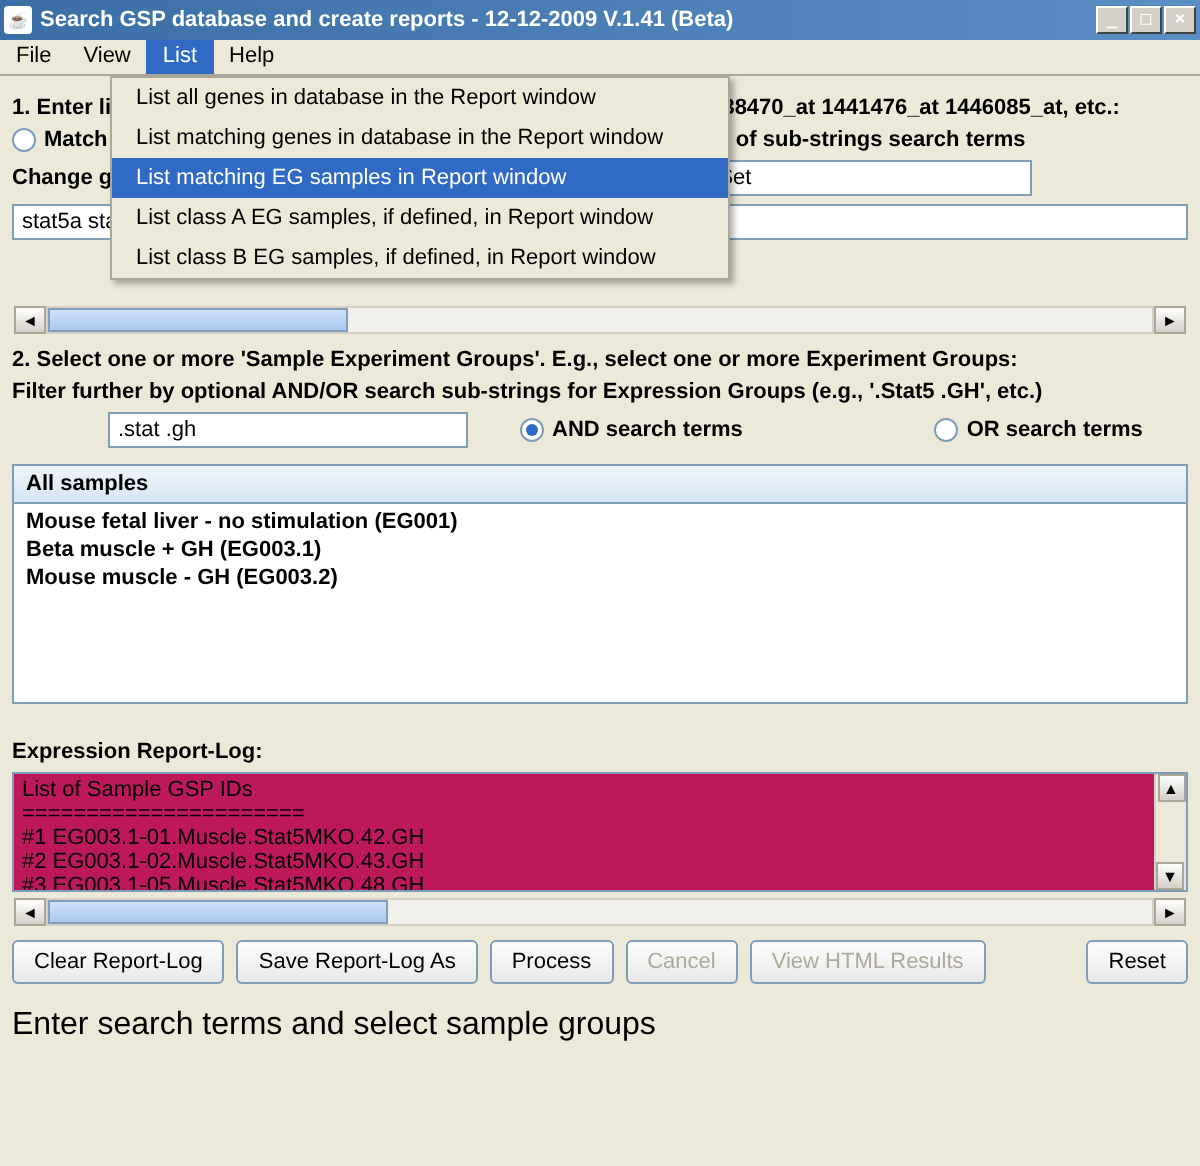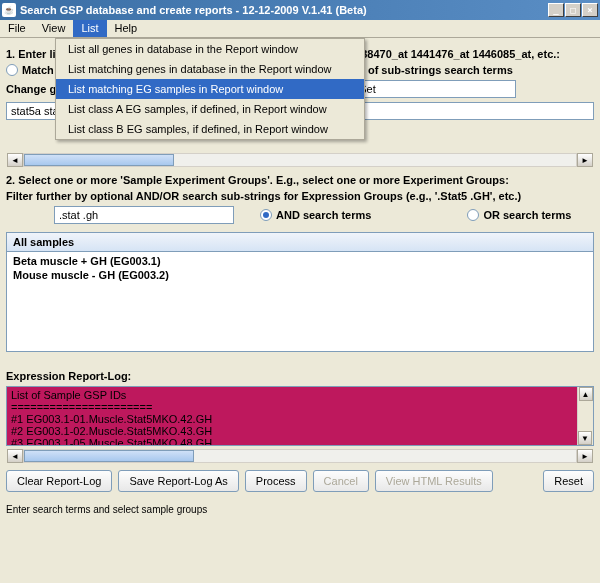--- a/index.html
+++ b/index.html
@@ -29,21 +29,21 @@
 .scroll-thumb { background: linear-gradient(#cfe0f7, #a8c8ee); border: 1px solid #7f9db9; height: 12px; width: 150px; }
 .samples-header { background: linear-gradient(#f0f4fa, #d6e4f5); border: 1px solid #7f9db9; padding: 3px 6px; font-weight: bold; }
 .samples-list { background: #fff; border: 1px solid #7f9db9; border-top: none; padding: 2px 6px; height: 100px; }
 .samples-list div { font-weight: bold; padding: 1px 0; }
 .log-box { background: #be185d; border: 1px solid #7f9db9; height: 60px; font-family: monospace; font-size: 10px; padding: 2px 4px; overflow: hidden; position: relative; }
 .log-box .vscroll { position: absolute; right: 0; top: 0; bottom: 0; width: 16px; background: #ece9d8; border-left: 1px solid #d4d0c8; }
 .vscroll-btn { width: 14px; height: 14px; background: linear-gradient(#fff,#d4d0c8); border: 1px solid #aca899; margin: 0 auto; display: flex; align-items: center; justify-content: center; font-size: 8px; }
 .btn-row { display: flex; gap: 6px; margin: 6px 0; }
 .btn { background: linear-gradient(#fdfdfd, #e8e8e8); border: 1px solid #7f9db9; border-radius: 3px; padding: 4px 10px; cursor: default; }
 .btn.disabled { color: #aca899; }
-.status { font-size: 10px; padding: 2px 6px; }
+.status { font-size: 16px; padding: 2px 6px; }
 </style>
 </head>
 <body>
 
 <div class="titlebar">
   <span class="java-icon">☕</span>
   <span class="titlebar-text">Search GSP database and create reports - 12-12-2009 V.1.41 (Beta)</span>
   <div class="win-btns">
     <div class="win-btn">_</div>
     <div class="win-btn">□</div>
@@ -102,20 +102,21 @@
       </span>
     <span class="radio" style="margin-left:90px">
         <span class="radio-circle"></span>
         <span style="font-weight:bold">OR search terms</span>
       </span>
   </div>
 
   <div style="margin-top:8px">
     <div class="samples-header">All samples</div>
     <div class="samples-list">
+      <div>Mouse fetal liver - no stimulation (EG001)</div>
       <div>Beta muscle + GH (EG003.1)</div>
       <div>Mouse muscle - GH (EG003.2)</div>
     </div>
   </div>
 
   <div class="section-label" style="margin-top:18px">Expression Report-Log:</div>
   <div class="log-box">
     <div>List of Sample GSP IDs</div>
     <div>======================</div>
     <div>#1   EG003.1-01.Muscle.Stat5MKO.42.GH</div>

